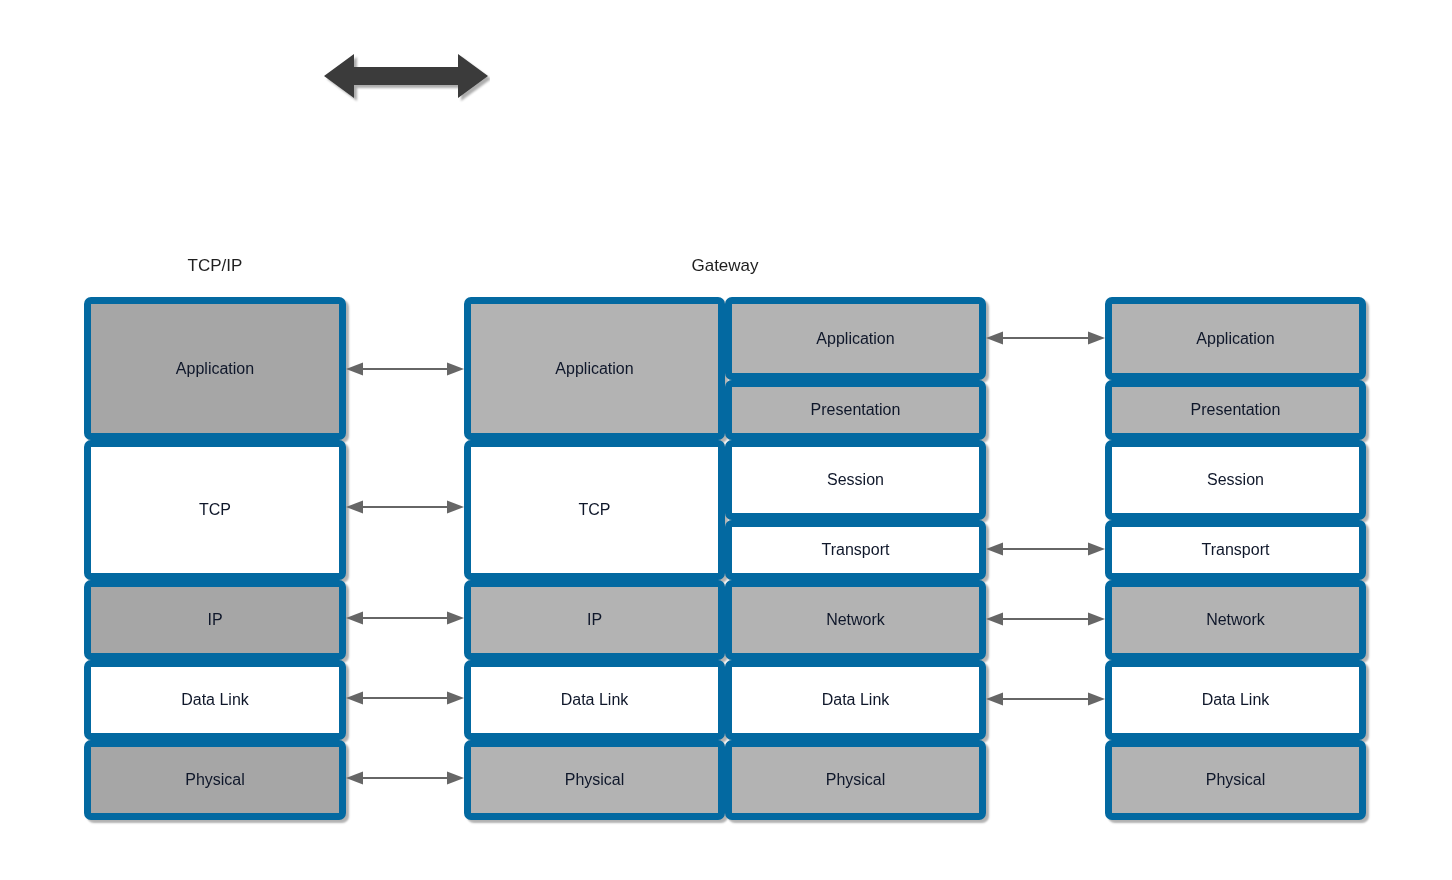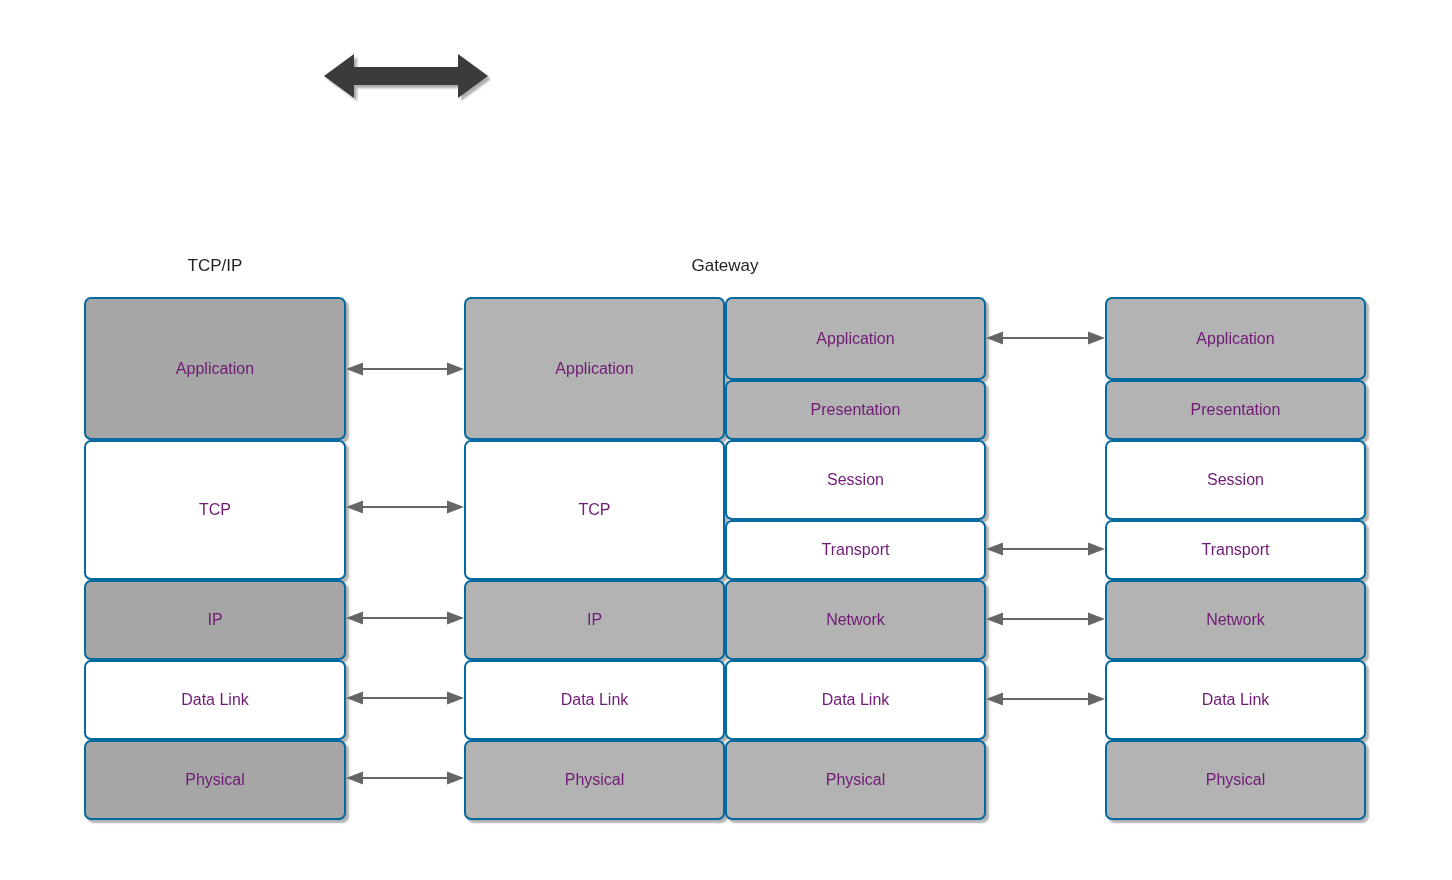--- a/index.html
+++ b/index.html
@@ -37,27 +37,27 @@
     color: #1f1f1f;
     text-align: center;
     white-space: nowrap;
     line-height: 20px;
   }
 
   
   .box {
     position: absolute;
     box-sizing: border-box;
-    border: 2px solid #0369a1;
+    border: 7px solid #0369a1;
     border-radius: 7px;
     display: flex;
     align-items: center;
     justify-content: center;
     font-size: 16px;
-    color: #701a75;
+    color: #0f172a;
     box-shadow: 3px 3px 2px rgba(0,0,0,0.30);
     white-space: nowrap;
   }
   .fill-gray  { background: #a6a6a6; }
   .fill-gray2 { background: #b3b3b3; }
   .fill-white { background: #ffffff; }
 
   
   .conn {
     position: absolute;

